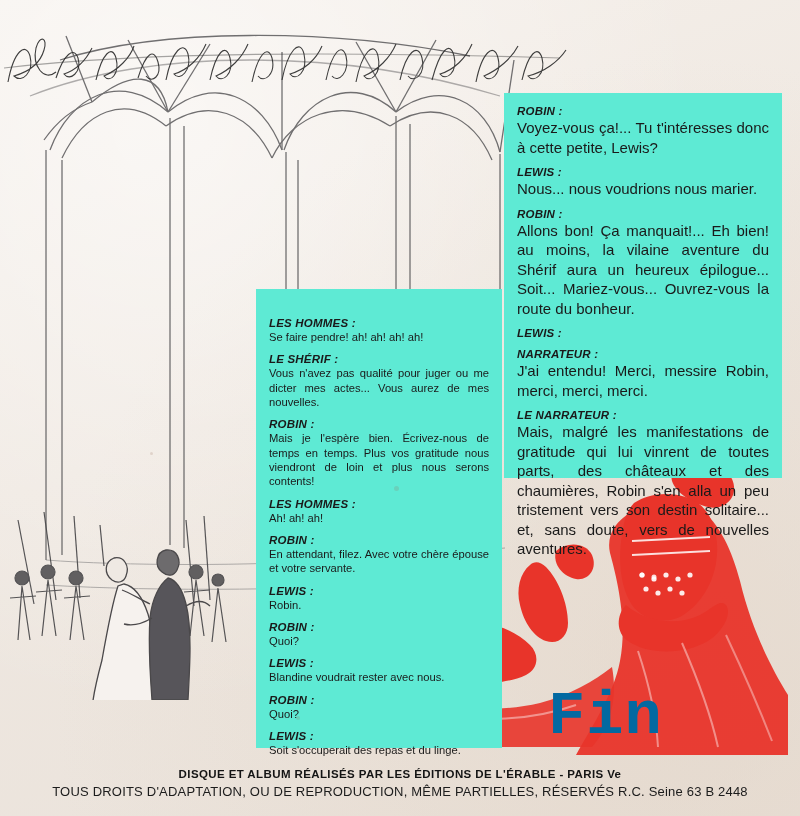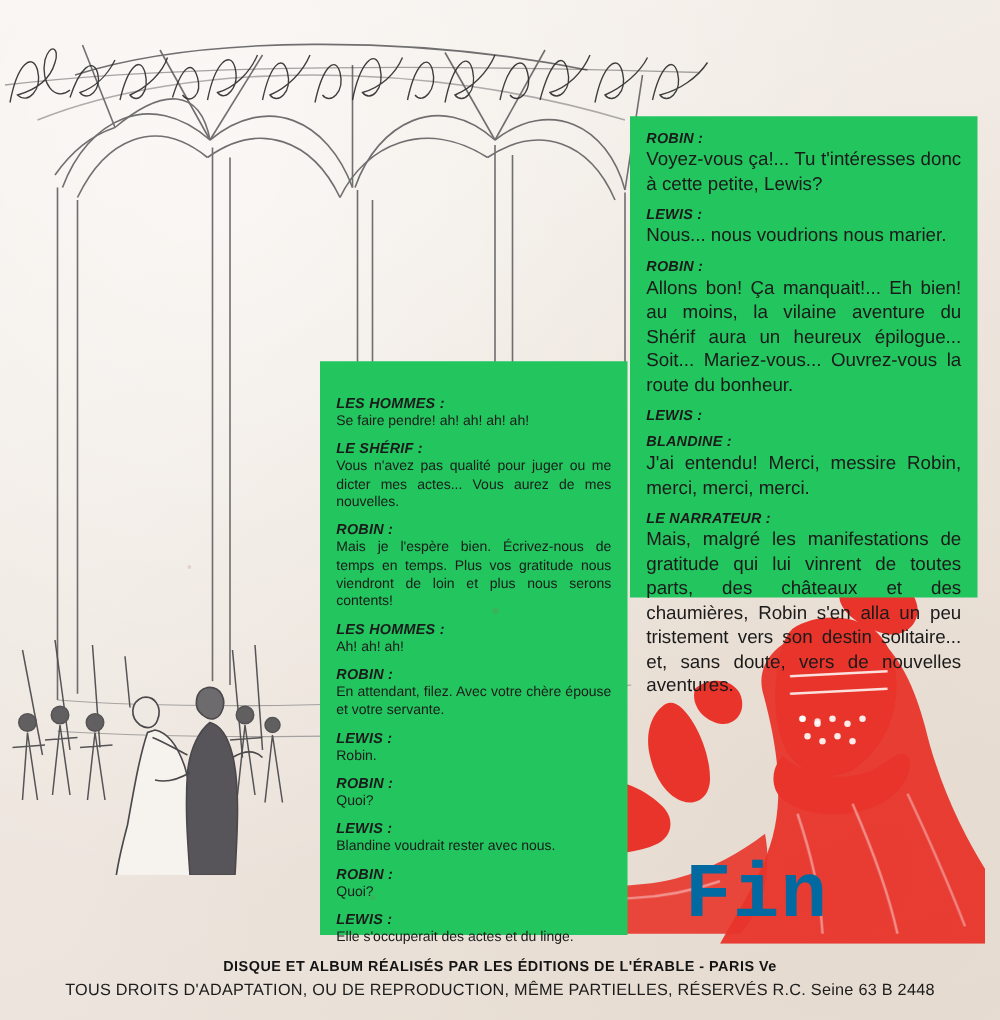--- a/index.html
+++ b/index.html
@@ -39,21 +39,21 @@
   }
   #scribble {
     position: absolute;
     left: 0; top: 24px;
     width: 600px; height: 80px;
   }
 
   
   .panel {
     position: absolute;
-    background: #22c55e;
+    background: #5eead4;
     color: #1a1a1a;
     box-sizing: border-box;
   }
   #panel-left {
     left: 256px;
     top: 289px;
     width: 246px;
     height: 459px;
     padding: 28px 13px 10px 13px;
   }
@@ -314,42 +314,42 @@
     <div class="speech">
       <div class="speaker">LEWIS :</div>
       <div class="line">Blandine voudrait rester avec nous.</div>
     </div>
     <div class="speech">
       <div class="speaker">ROBIN :</div>
       <div class="line">Quoi?</div>
     </div>
     <div class="speech">
       <div class="speaker">LEWIS :</div>
-      <div class="line">Elle s'occuperait des actes et du linge.</div>
+      <div class="line">Soit s'occuperait des repas et du linge.</div>
     </div>
   </div>
 
   <div class="panel" id="panel-right">
     <div class="speech">
       <div class="speaker">ROBIN :</div>
       <div class="line">Voyez-vous ça!... Tu t'intéresses donc à cette petite, Lewis?</div>
     </div>
     <div class="speech">
       <div class="speaker">LEWIS :</div>
       <div class="line">Nous... nous voudrions nous marier.</div>
     </div>
     <div class="speech">
       <div class="speaker">ROBIN :</div>
       <div class="line">Allons bon! Ça manquait!... Eh bien! au moins, la vilaine aventure du Shérif aura un heureux épilogue... Soit... Mariez-vous... Ouvrez-vous la route du bonheur.</div>
     </div>
     <div class="speech">
       <div class="speaker">LEWIS :</div>
     </div>
     <div class="speech">
-      <div class="speaker">BLANDINE :</div>
+      <div class="speaker">NARRATEUR :</div>
       <div class="line">J'ai entendu! Merci, messire Robin, merci, merci, merci.</div>
     </div>
     <div class="speech">
       <div class="speaker">LE NARRATEUR :</div>
       <div class="line">Mais, malgré les manifestations de gratitude qui lui vinrent de toutes parts, des châteaux et des chaumières, Robin s'en alla un peu tristement vers son destin solitaire... et, sans doute, vers de nouvelles aventures.</div>
     </div>
   </div>
 
   <div id="fin">Fin</div>
 

